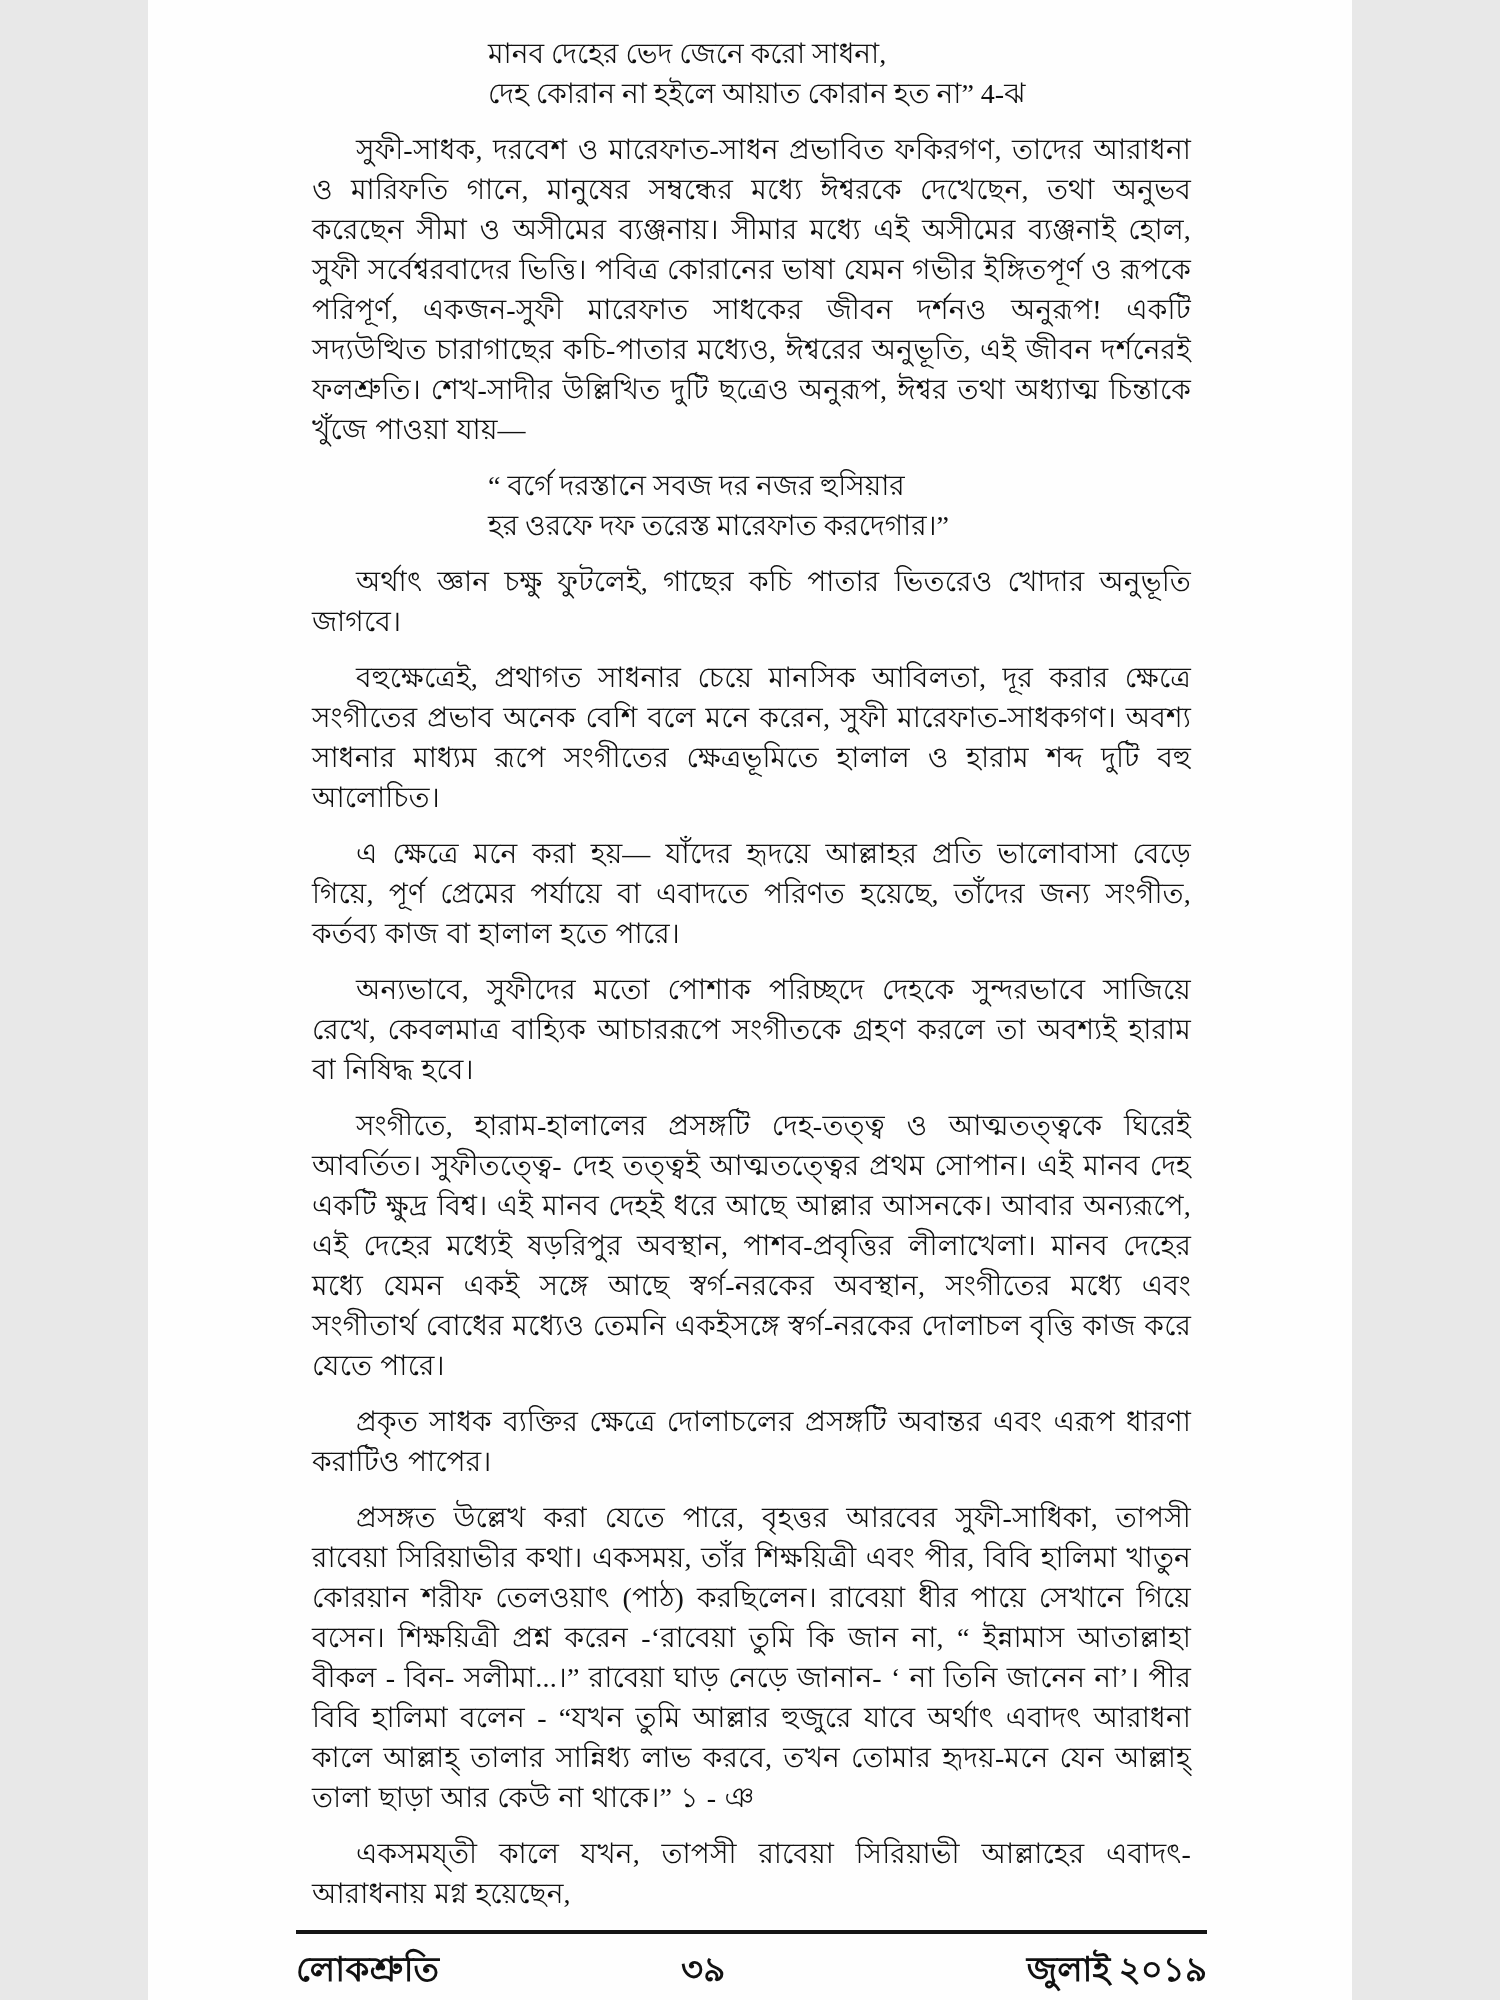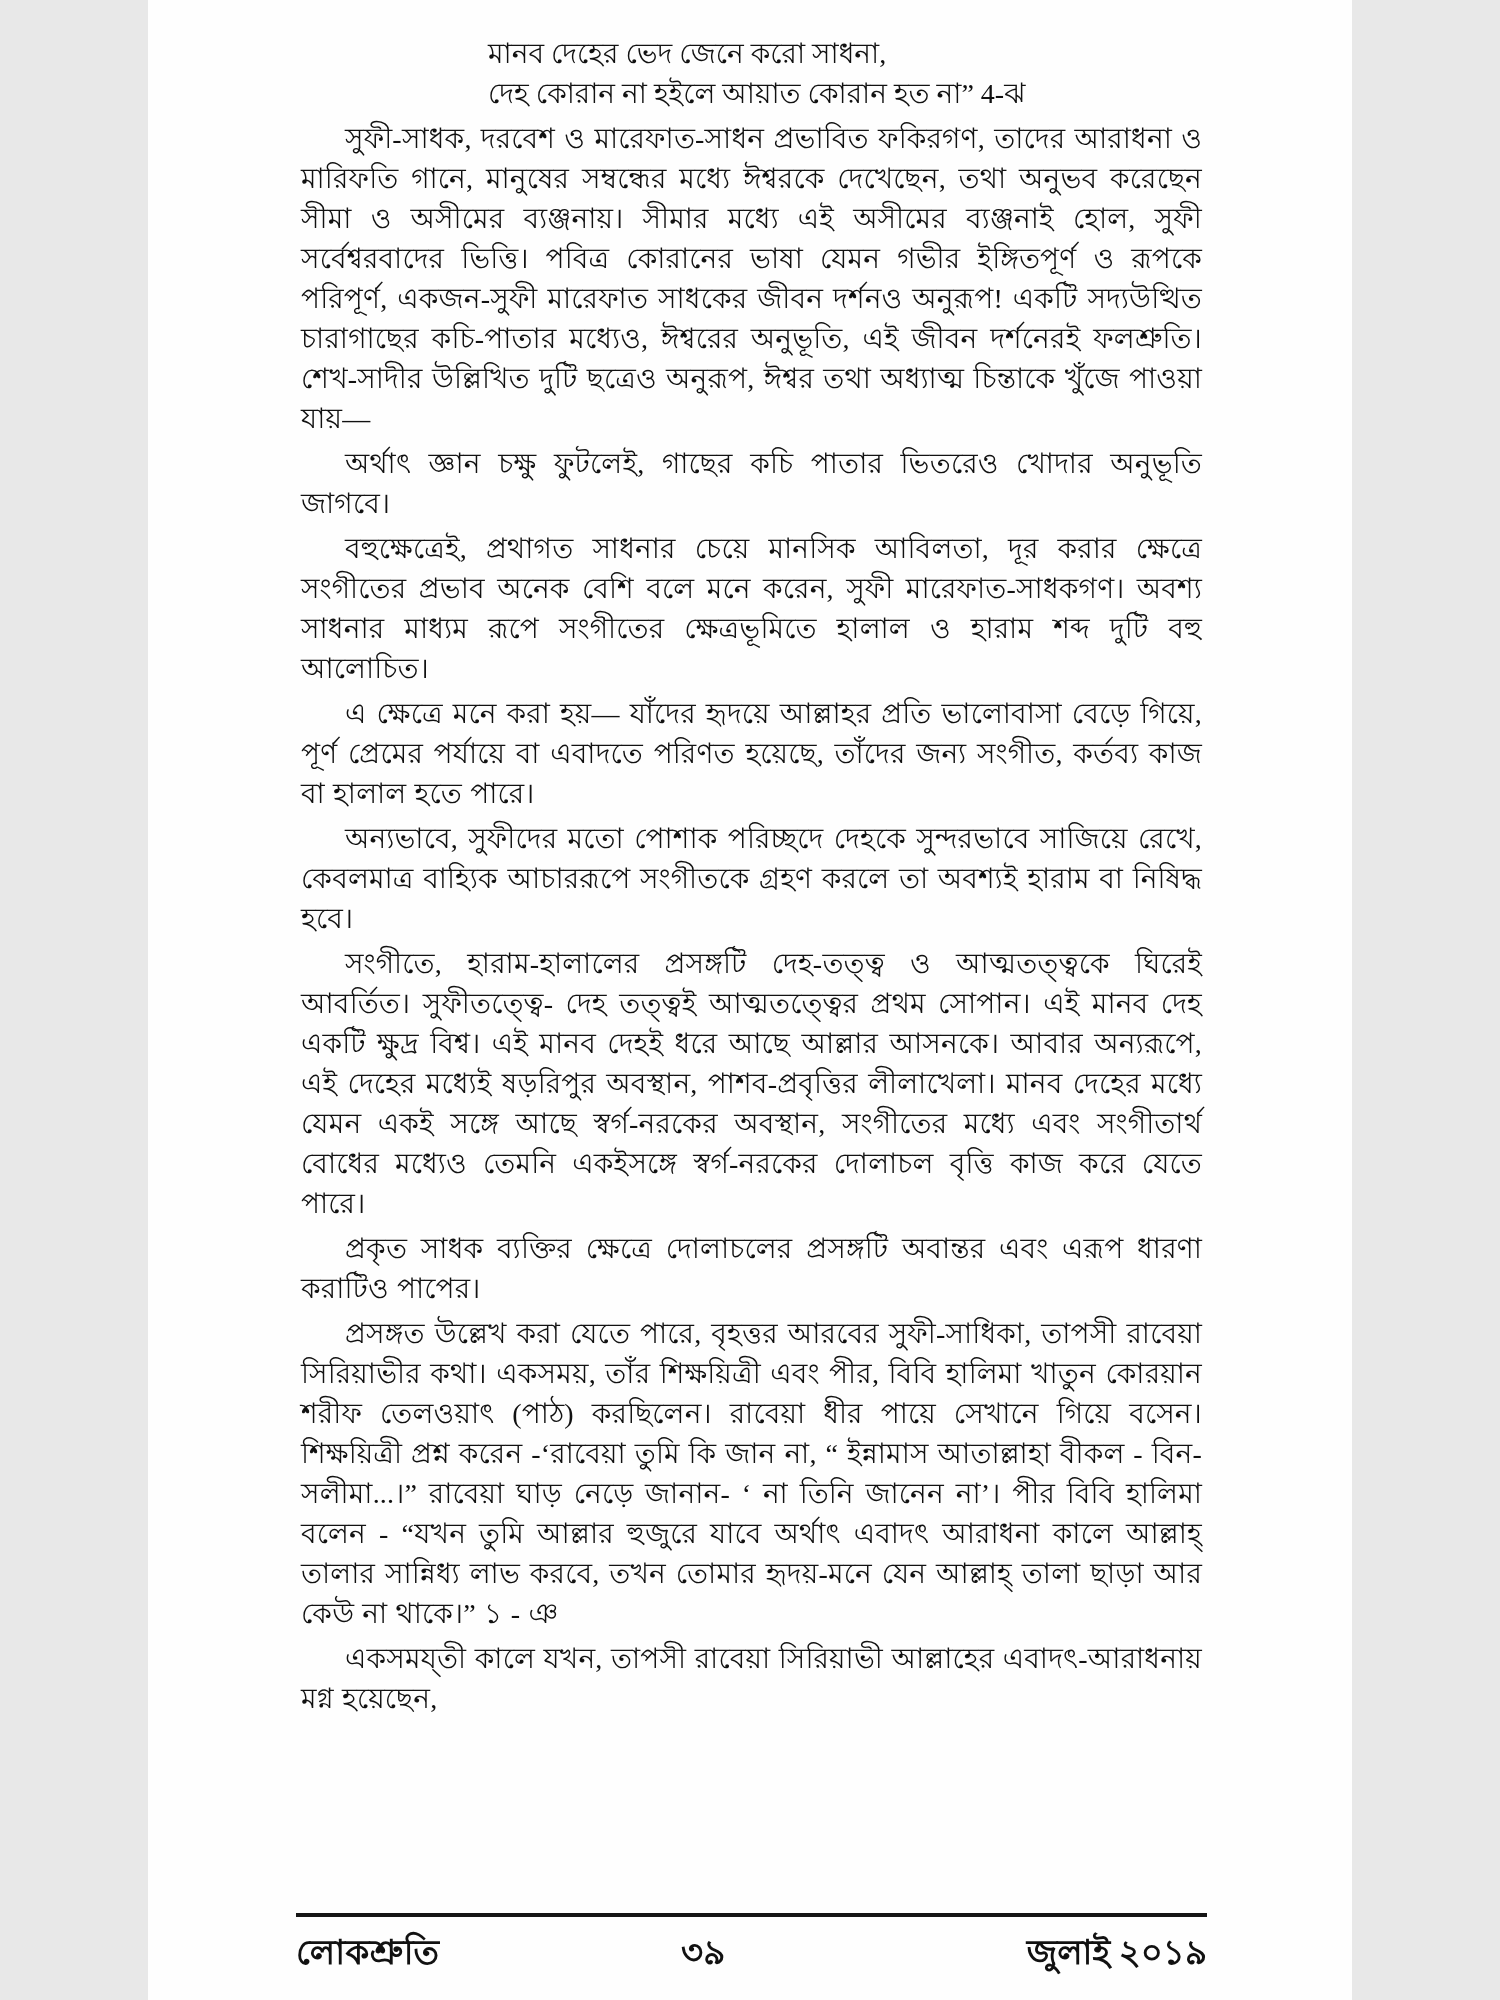--- a/index.html
+++ b/index.html
@@ -19,21 +19,21 @@
     display: flex;
     flex-direction: column;
     overflow: hidden;
     color: #111;
     font-family: "Liberation Serif", "DejaVu Serif", serif;
   }
   .content {
     flex: 0 0 auto;
   }
   .para {
-    margin: 5px;
+    margin: 16px;
     font-size: 28px;
     line-height: 40px;
     text-align: justify;
     text-indent: 44px;
     letter-spacing: 0.2px;
     word-spacing: 1px;
   }
   .verse-block {
     margin: 0 0 0 192px;
     font-size: 28px;
@@ -71,20 +71,24 @@
 <div class="page">
   <div class="content">
 
     <div class="verse-block">
       <span class="verse-line">মানব দেহের ভেদ জেনে করো সাধনা,</span>
       <span class="verse-line">দেহ কোরান না হইলে আয়াত কোরান হত না” 4-ঝ</span>
     </div>
 
     <p class="para">সুফী-সাধক, দরবেশ ও মারেফাত-সাধন প্রভাবিত ফকিরগণ, তাদের আরাধনা ও মারিফতি গানে, মানুষের সম্বন্ধের মধ্যে ঈশ্বরকে দেখেছেন, তথা অনুভব করেছেন সীমা ও অসীমের ব্যঞ্জনায়। সীমার মধ্যে এই অসীমের ব্যঞ্জনাই হোল, সুফী সর্বেশ্বরবাদের ভিত্তি। পবিত্র কোরানের ভাষা যেমন গভীর ইঙ্গিতপূর্ণ ও রূপকে পরিপূর্ণ, একজন-সুফী মারেফাত সাধকের জীবন দর্শনও অনুরূপ! একটি সদ্যউত্থিত চারাগাছের কচি-পাতার মধ্যেও, ঈশ্বরের অনুভূতি, এই জীবন দর্শনেরই ফলশ্রুতি। শেখ-সাদীর উল্লিখিত দুটি ছত্রেও অনুরূপ, ঈশ্বর তথা অধ্যাত্ম চিন্তাকে খুঁজে পাওয়া যায়—</p>
 
+    <div class="verse-block">
+      <span class="verse-line">“ বর্গে দরস্তানে সবজ দর নজর হুসিয়ার</span>
+      <span class="verse-line">হর ওরফে দফ তরেস্ত মারেফাত করদেগার।”</span>
+    </div>
 
     <p class="para">অর্থাৎ জ্ঞান চক্ষু ফুটলেই, গাছের কচি পাতার ভিতরেও খোদার অনুভূতি জাগবে।</p>
     <p class="para">বহুক্ষেত্রেই, প্রথাগত সাধনার চেয়ে মানসিক আবিলতা, দূর করার ক্ষেত্রে সংগীতের প্রভাব অনেক বেশি বলে মনে করেন, সুফী মারেফাত-সাধকগণ। অবশ্য সাধনার মাধ্যম রূপে সংগীতের ক্ষেত্রভূমিতে হালাল ও হারাম শব্দ দুটি বহু আলোচিত।</p>
     <p class="para">এ ক্ষেত্রে মনে করা হয়— যাঁদের হৃদয়ে আল্লাহর প্রতি ভালোবাসা বেড়ে গিয়ে, পূর্ণ প্রেমের পর্যায়ে বা এবাদতে পরিণত হয়েছে, তাঁদের জন্য সংগীত, কর্তব্য কাজ বা হালাল হতে পারে।</p>
     <p class="para">অন্যভাবে, সুফীদের মতো পোশাক পরিচ্ছদে দেহকে সুন্দরভাবে সাজিয়ে রেখে, কেবলমাত্র বাহ্যিক আচাররূপে সংগীতকে গ্রহণ করলে তা অবশ্যই হারাম বা নিষিদ্ধ হবে।</p>
     <p class="para">সংগীতে, হারাম-হালালের প্রসঙ্গটি দেহ-তত্ত্ব ও আত্মতত্ত্বকে ঘিরেই আবর্তিত। সুফীতত্ত্বে- দেহ তত্ত্বই আত্মতত্ত্বের প্রথম সোপান। এই মানব দেহ একটি ক্ষুদ্র বিশ্ব। এই মানব দেহই ধরে আছে আল্লার আসনকে। আবার অন্যরূপে, এই দেহের মধ্যেই ষড়রিপুর অবস্থান, পাশব-প্রবৃত্তির লীলাখেলা। মানব দেহের মধ্যে যেমন একই সঙ্গে আছে স্বর্গ-নরকের অবস্থান, সংগীতের মধ্যে এবং সংগীতার্থ বোধের মধ্যেও তেমনি একইসঙ্গে স্বর্গ-নরকের দোলাচল বৃত্তি কাজ করে যেতে পারে।</p>
     <p class="para">প্রকৃত সাধক ব্যক্তির ক্ষেত্রে দোলাচলের প্রসঙ্গটি অবান্তর এবং এরূপ ধারণা করাটিও পাপের।</p>
     <p class="para">প্রসঙ্গত উল্লেখ করা যেতে পারে, বৃহত্তর আরবের সুফী-সাধিকা, তাপসী রাবেয়া সিরিয়াভীর কথা। একসময়, তাঁর শিক্ষয়িত্রী এবং পীর, বিবি হালিমা খাতুন কোরয়ান শরীফ তেলওয়াৎ (পাঠ) করছিলেন। রাবেয়া ধীর পায়ে সেখানে গিয়ে বসেন। শিক্ষয়িত্রী প্রশ্ন করেন -‘রাবেয়া তুমি কি জান না, “ ইন্নামাস আতাল্লাহা বীকল - বিন- সলীমা...।” রাবেয়া ঘাড় নেড়ে জানান- ‘ না তিনি জানেন না’। পীর বিবি হালিমা বলেন - “যখন তুমি আল্লার হুজুরে যাবে অর্থাৎ এবাদৎ আরাধনা কালে আল্লাহ্ তালার সান্নিধ্য লাভ করবে, তখন তোমার হৃদয়-মনে যেন আল্লাহ্ তালা ছাড়া আর কেউ না থাকে।” ১ - ঞ</p>
     <p class="para">একসময্তী কালে যখন, তাপসী রাবেয়া সিরিয়াভী আল্লাহের এবাদৎ-আরাধনায় মগ্ন হয়েছেন,</p>
 

